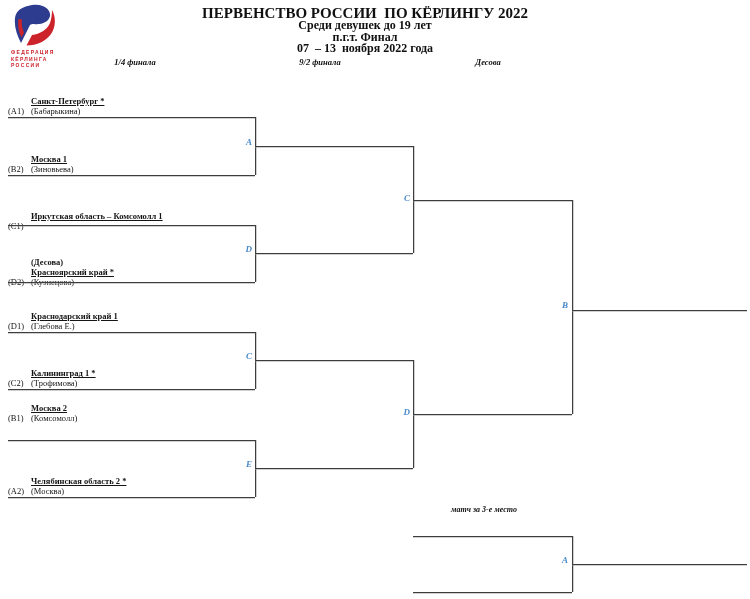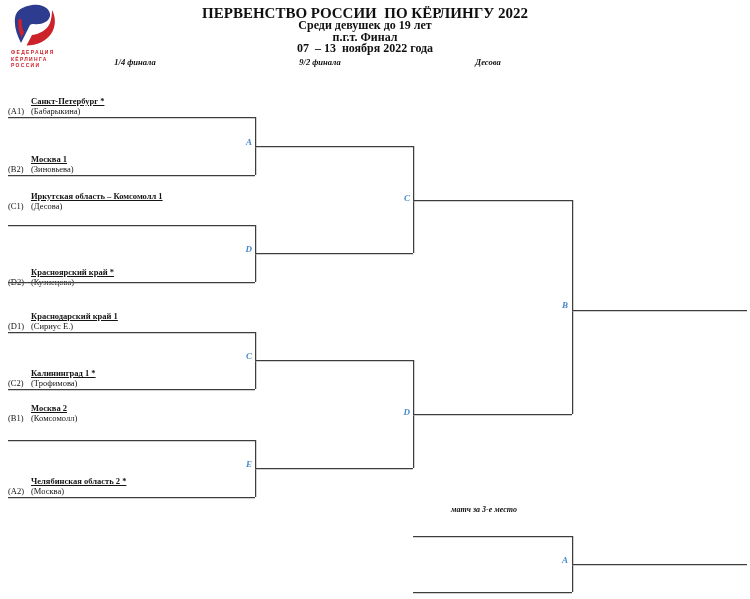--- a/index.html
+++ b/index.html
@@ -76,45 +76,45 @@
       <span class="code">(B2)</span>
       <span class="skip">(Зиновьева)</span>
     </div>
   </div>
   <div class="hline" style="left:8px;top:117px;width:247px"></div>
   <div class="hline" style="left:8px;top:175px;width:247px"></div>
   <div class="vline" style="left:255px;top:117px;height:58px"></div>
   <div class="hline" style="left:255px;top:146px;width:158px"></div>
   <div class="mlabel" style="left:232px;top:138px">A</div>
 
-  <div class="team" style="top:192px">
+  <div class="team" style="top:212px">
     <div class="name">Иркутская область – Комсомолл 1</div>
     <div class="row">
       <span class="code">(C1)</span>
-      <span class="skip" style="font-weight: 400;">(Десова)</span>
+      <span class="skip" style="font-weight: 700; margin-top: 36px;">(Десова)</span>
     </div>
   </div>
   <div class="team" style="top:268px">
     <div class="name">Красноярский край *</div>
     <div class="row">
       <span class="code">(D2)</span>
       <span class="skip">(Кузнецова)</span>
     </div>
   </div>
   <div class="hline" style="left:8px;top:225px;width:247px"></div>
   <div class="hline" style="left:8px;top:282px;width:247px"></div>
   <div class="vline" style="left:255px;top:225px;height:57px"></div>
   <div class="hline" style="left:255px;top:253px;width:158px"></div>
   <div class="mlabel" style="left:232px;top:245px">D</div>
 
   <div class="team" style="top:312px">
     <div class="name">Краснодарский край 1</div>
     <div class="row">
       <span class="code">(D1)</span>
-      <span class="skip">(Сириус Е.)</span>
+      <span class="skip">(Глебова Е.)</span>
     </div>
   </div>
   <div class="team" style="top:369px">
     <div class="name">Калининград 1 *</div>
     <div class="row">
       <span class="code">(C2)</span>
       <span class="skip">(Трофимова)</span>
     </div>
   </div>
   <div class="hline" style="left:8px;top:332px;width:247px"></div>

